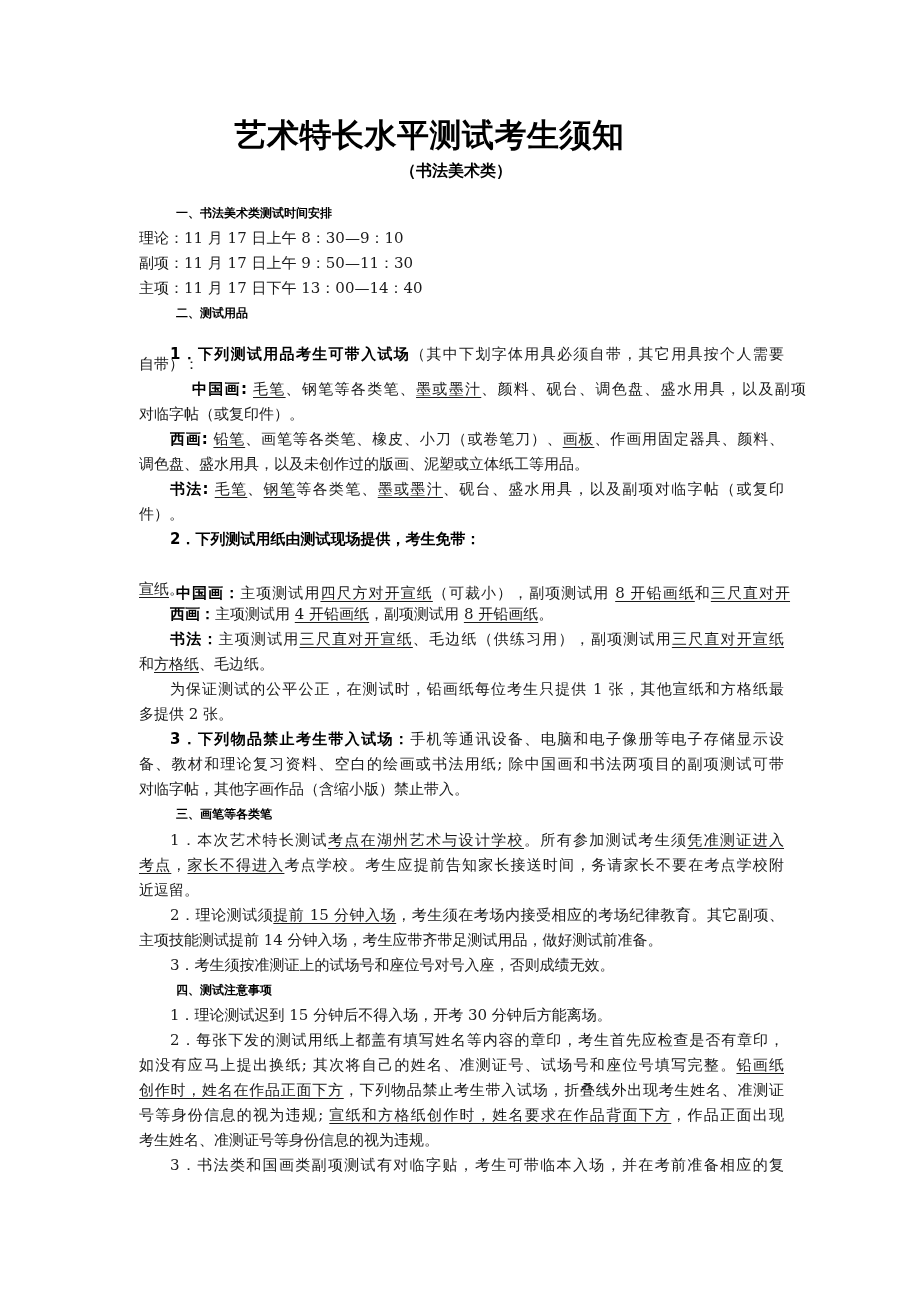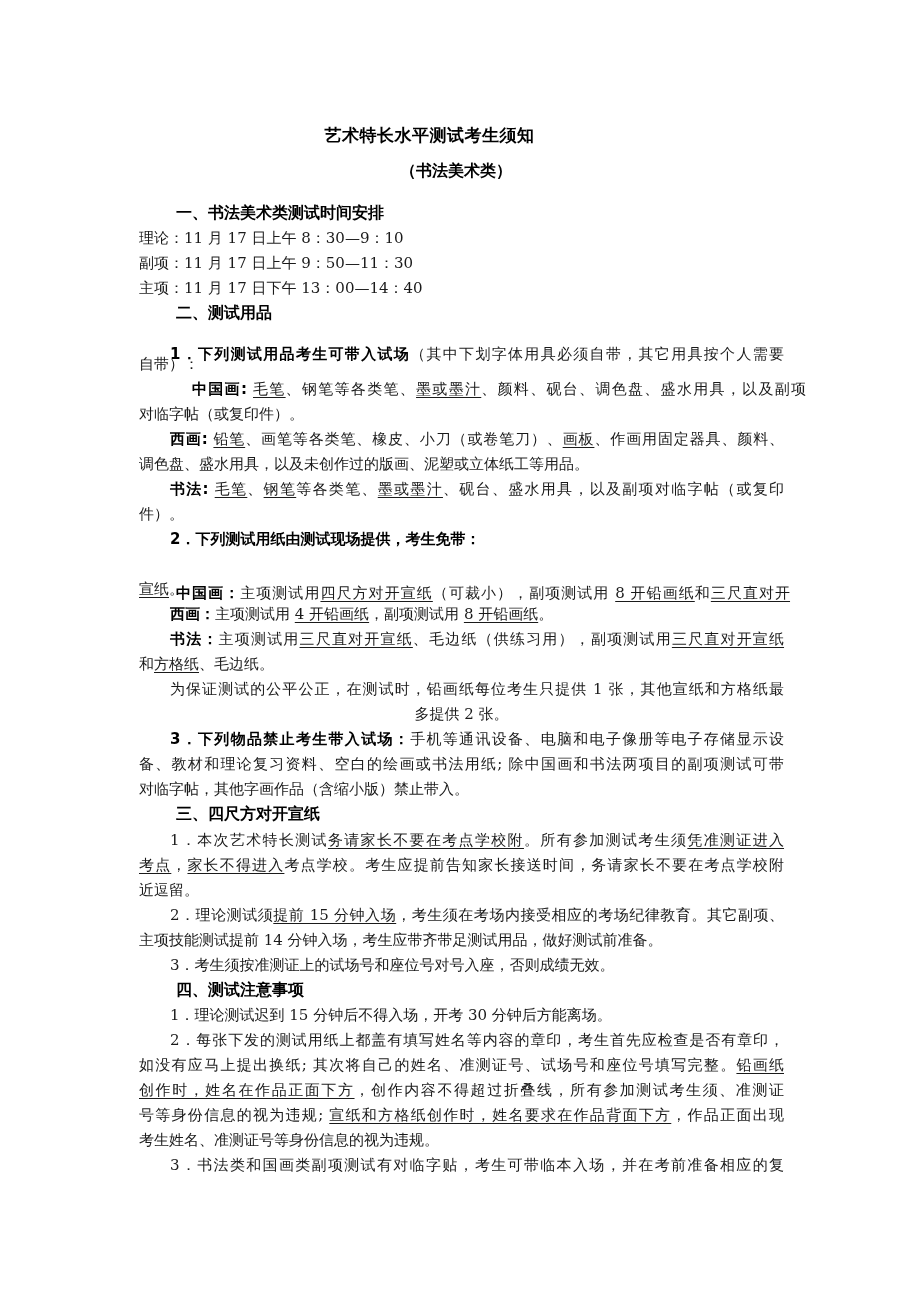--- a/index.html
+++ b/index.html
@@ -1,30 +1,30 @@
 <!DOCTYPE html>
 <html><head>
 <meta charset="utf-8">
 <style>
   html, body { margin: 0; padding: 0; background: #ffffff; }
   body { width: 920px; height: 1302px; position: relative; overflow: hidden;
          font-family: "DejaVu Serif", "Liberation Serif", serif; color: #111; }
   .page { position: absolute; left: 0; top: 0; width: 920px; height: 1302px; background: #fff; }
   .title { position: absolute; left: 0; width: 859px; top: 118px; text-align: center;
            font-family: "DejaVu Sans", "Liberation Sans", sans-serif; font-weight: bold;
-           font-size: 17px; letter-spacing: 0.5px; color: #000; line-height: 34px; }
+           font-size: 32px; letter-spacing: 0.5px; color: #000; line-height: 34px; }
   .subtitle { position: absolute; left: 0; width: 912px; top: 158px; text-align: center;
            font-family: "DejaVu Sans", "Liberation Sans", sans-serif; font-weight: bold;
            font-size: 16px; color: #000; line-height: 26px; }
   .line { position: absolute; left: 139px; width: 645px; white-space: nowrap;
           font-size: 15px; line-height: 20px; height: 20px; color: #1a1a1a; }
   .line.indent { left: 170px; width: 614px; }
   .line.just { text-align: justify; text-align-last: justify; }
   .line.head { left: 176px; font-family: "DejaVu Sans", "Liberation Sans", sans-serif;
-               font-size: 16px; font-weight: normal; color: #000; }
+               font-size: 12px; font-weight: normal; color: #000; }
   .seg-b { font-family: "DejaVu Sans", "Liberation Sans", sans-serif; font-weight: bold; color: #000; }
   .seg-u { text-decoration: underline; text-underline-offset: 3px; text-decoration-thickness: 1px; }
 </style>
 </head>
 <body>
 
 <div class="page">
   <div class="title">艺术特长水平测试考生须知</div>
   <div class="subtitle">（书法美术类）</div>
   <div id="body-lines">
@@ -41,33 +41,33 @@
       <div class="line" style="top: 454px;"><span>调色盘、盛水用具，以及未创作过的版画、泥塑或立体纸工等用品。</span></div>
       <div class="line indent just" style="top: 479px;"><span class="seg-b">书法:</span><span> </span><span class="seg-u">毛笔</span><span>、</span><span class="seg-u">钢笔</span><span>等各类笔、</span><span class="seg-u">墨或墨汁</span><span>、砚台、盛水用具，以及副项对临字帖（或复印</span></div>
       <div class="line" style="top: 504px;"><span>件）。</span></div>
       <div class="line indent" style="top: 529px;"><span class="seg-b">2．下列测试用纸由测试现场提供，考生免带：</span></div>
       <div class="line indent just" style="top: 583px; margin-left: 6px;"><span class="seg-b">中国画：</span><span>主项测试用</span><span class="seg-u">四尺方对开宣纸</span><span>（可裁小），副项测试用 </span><span class="seg-u">8 开铅画纸</span><span>和</span><span class="seg-u">三尺直对开</span></div>
       <div class="line" style="top: 579px;"><span class="seg-u">宣纸</span><span>。</span></div>
       <div class="line indent" style="top: 604px;"><span class="seg-b">西画：</span><span>主项测试用 </span><span class="seg-u">4 开铅画纸</span><span>，副项测试用 </span><span class="seg-u">8 开铅画纸</span><span>。</span></div>
       <div class="line indent just" style="top: 629px;"><span class="seg-b">书法：</span><span>主项测试用</span><span class="seg-u">三尺直对开宣纸</span><span>、毛边纸（供练习用），副项测试用</span><span class="seg-u">三尺直对开宣纸</span></div>
       <div class="line" style="top: 654px;"><span>和</span><span class="seg-u">方格纸</span><span>、毛边纸。</span></div>
       <div class="line indent just" style="top: 679px;"><span>为保证测试的公平公正，在测试时，铅画纸每位考生只提供 1 张，其他宣纸和方格纸最</span></div>
-      <div class="line" style="top: 704px; text-align: center;"><span>多提供 2 张。</span></div>
+      <div class="line" style="top: 704px;"><span>多提供 2 张。</span></div>
       <div class="line indent just" style="top: 729px;"><span class="seg-b">3．下列物品禁止考生带入试场：</span><span>手机等通讯设备、电脑和电子像册等电子存储显示设</span></div>
       <div class="line just" style="top: 754px;"><span>备、教材和理论复习资料、空白的绘画或书法用纸; 除中国画和书法两项目的副项测试可带</span></div>
       <div class="line" style="top: 779px;"><span>对临字帖，其他字画作品（含缩小版）禁止带入。</span></div>
-      <div class="line head" style="top: 804px;"><span class="seg-b">三、四尺方对开宣纸</span></div>
-      <div class="line indent just" style="top: 830px;"><span>1．本次艺术特长测试</span><span class="seg-u">务请家长不要在考点学校附</span><span>。所有参加测试考生须</span><span class="seg-u">凭准测证进入</span></div>
+      <div class="line head" style="top: 804px;"><span class="seg-b">三、画笔等各类笔</span></div>
+      <div class="line indent just" style="top: 830px;"><span>1．本次艺术特长测试</span><span class="seg-u">考点在湖州艺术与设计学校</span><span>。所有参加测试考生须</span><span class="seg-u">凭准测证进入</span></div>
       <div class="line just" style="top: 855px;"><span class="seg-u">考点</span><span>，</span><span class="seg-u">家长不得进入</span><span>考点学校。考生应提前告知家长接送时间，务请家长不要在考点学校附</span></div>
       <div class="line" style="top: 880px;"><span>近逗留。</span></div>
       <div class="line indent just" style="top: 905px;"><span>2．理论测试须</span><span class="seg-u">提前 15 分钟入场</span><span>，考生须在考场内接受相应的考场纪律教育。其它副项、</span></div>
       <div class="line" style="top: 930px;"><span>主项技能测试提前 14 分钟入场，考生应带齐带足测试用品，做好测试前准备。</span></div>
       <div class="line indent" style="top: 955px;"><span>3．考生须按准测证上的试场号和座位号对号入座，否则成绩无效。</span></div>
       <div class="line head" style="top: 980px;"><span class="seg-b">四、测试注意事项</span></div>
       <div class="line indent" style="top: 1005px;"><span>1．理论测试迟到 15 分钟后不得入场，开考 30 分钟后方能离场。</span></div>
       <div class="line indent just" style="top: 1030px;"><span>2．每张下发的测试用纸上都盖有填写姓名等内容的章印，考生首先应检查是否有章印，</span></div>
       <div class="line just" style="top: 1055px;"><span>如没有应马上提出换纸; 其次将自己的姓名、准测证号、试场号和座位号填写完整。</span><span class="seg-u">铅画纸</span></div>
-      <div class="line just" style="top: 1080px;"><span class="seg-u">创作时，姓名在作品正面下方</span><span>，创作内容不得超过折叠线，所有参加测试考生须、准测证</span></div>
+      <div class="line just" style="top: 1080px;"><span class="seg-u">创作时，姓名在作品正面下方</span><span>，下列物品禁止考生带入试场，折叠线外出现考生姓名、准测证</span></div>
       <div class="line just" style="top: 1105px;"><span>号等身份信息的视为违规; </span><span class="seg-u">宣纸和方格纸创作时，姓名要求在作品背面下方</span><span>，作品正面出现</span></div>
       <div class="line" style="top: 1130px;"><span>考生姓名、准测证号等身份信息的视为违规。</span></div>
       <div class="line indent just" style="top: 1155px;"><span>3．书法类和国画类副项测试有对临字贴，考生可带临本入场，并在考前准备相应的复</span></div>
     </div>
 </div>
 
 </body></html>

